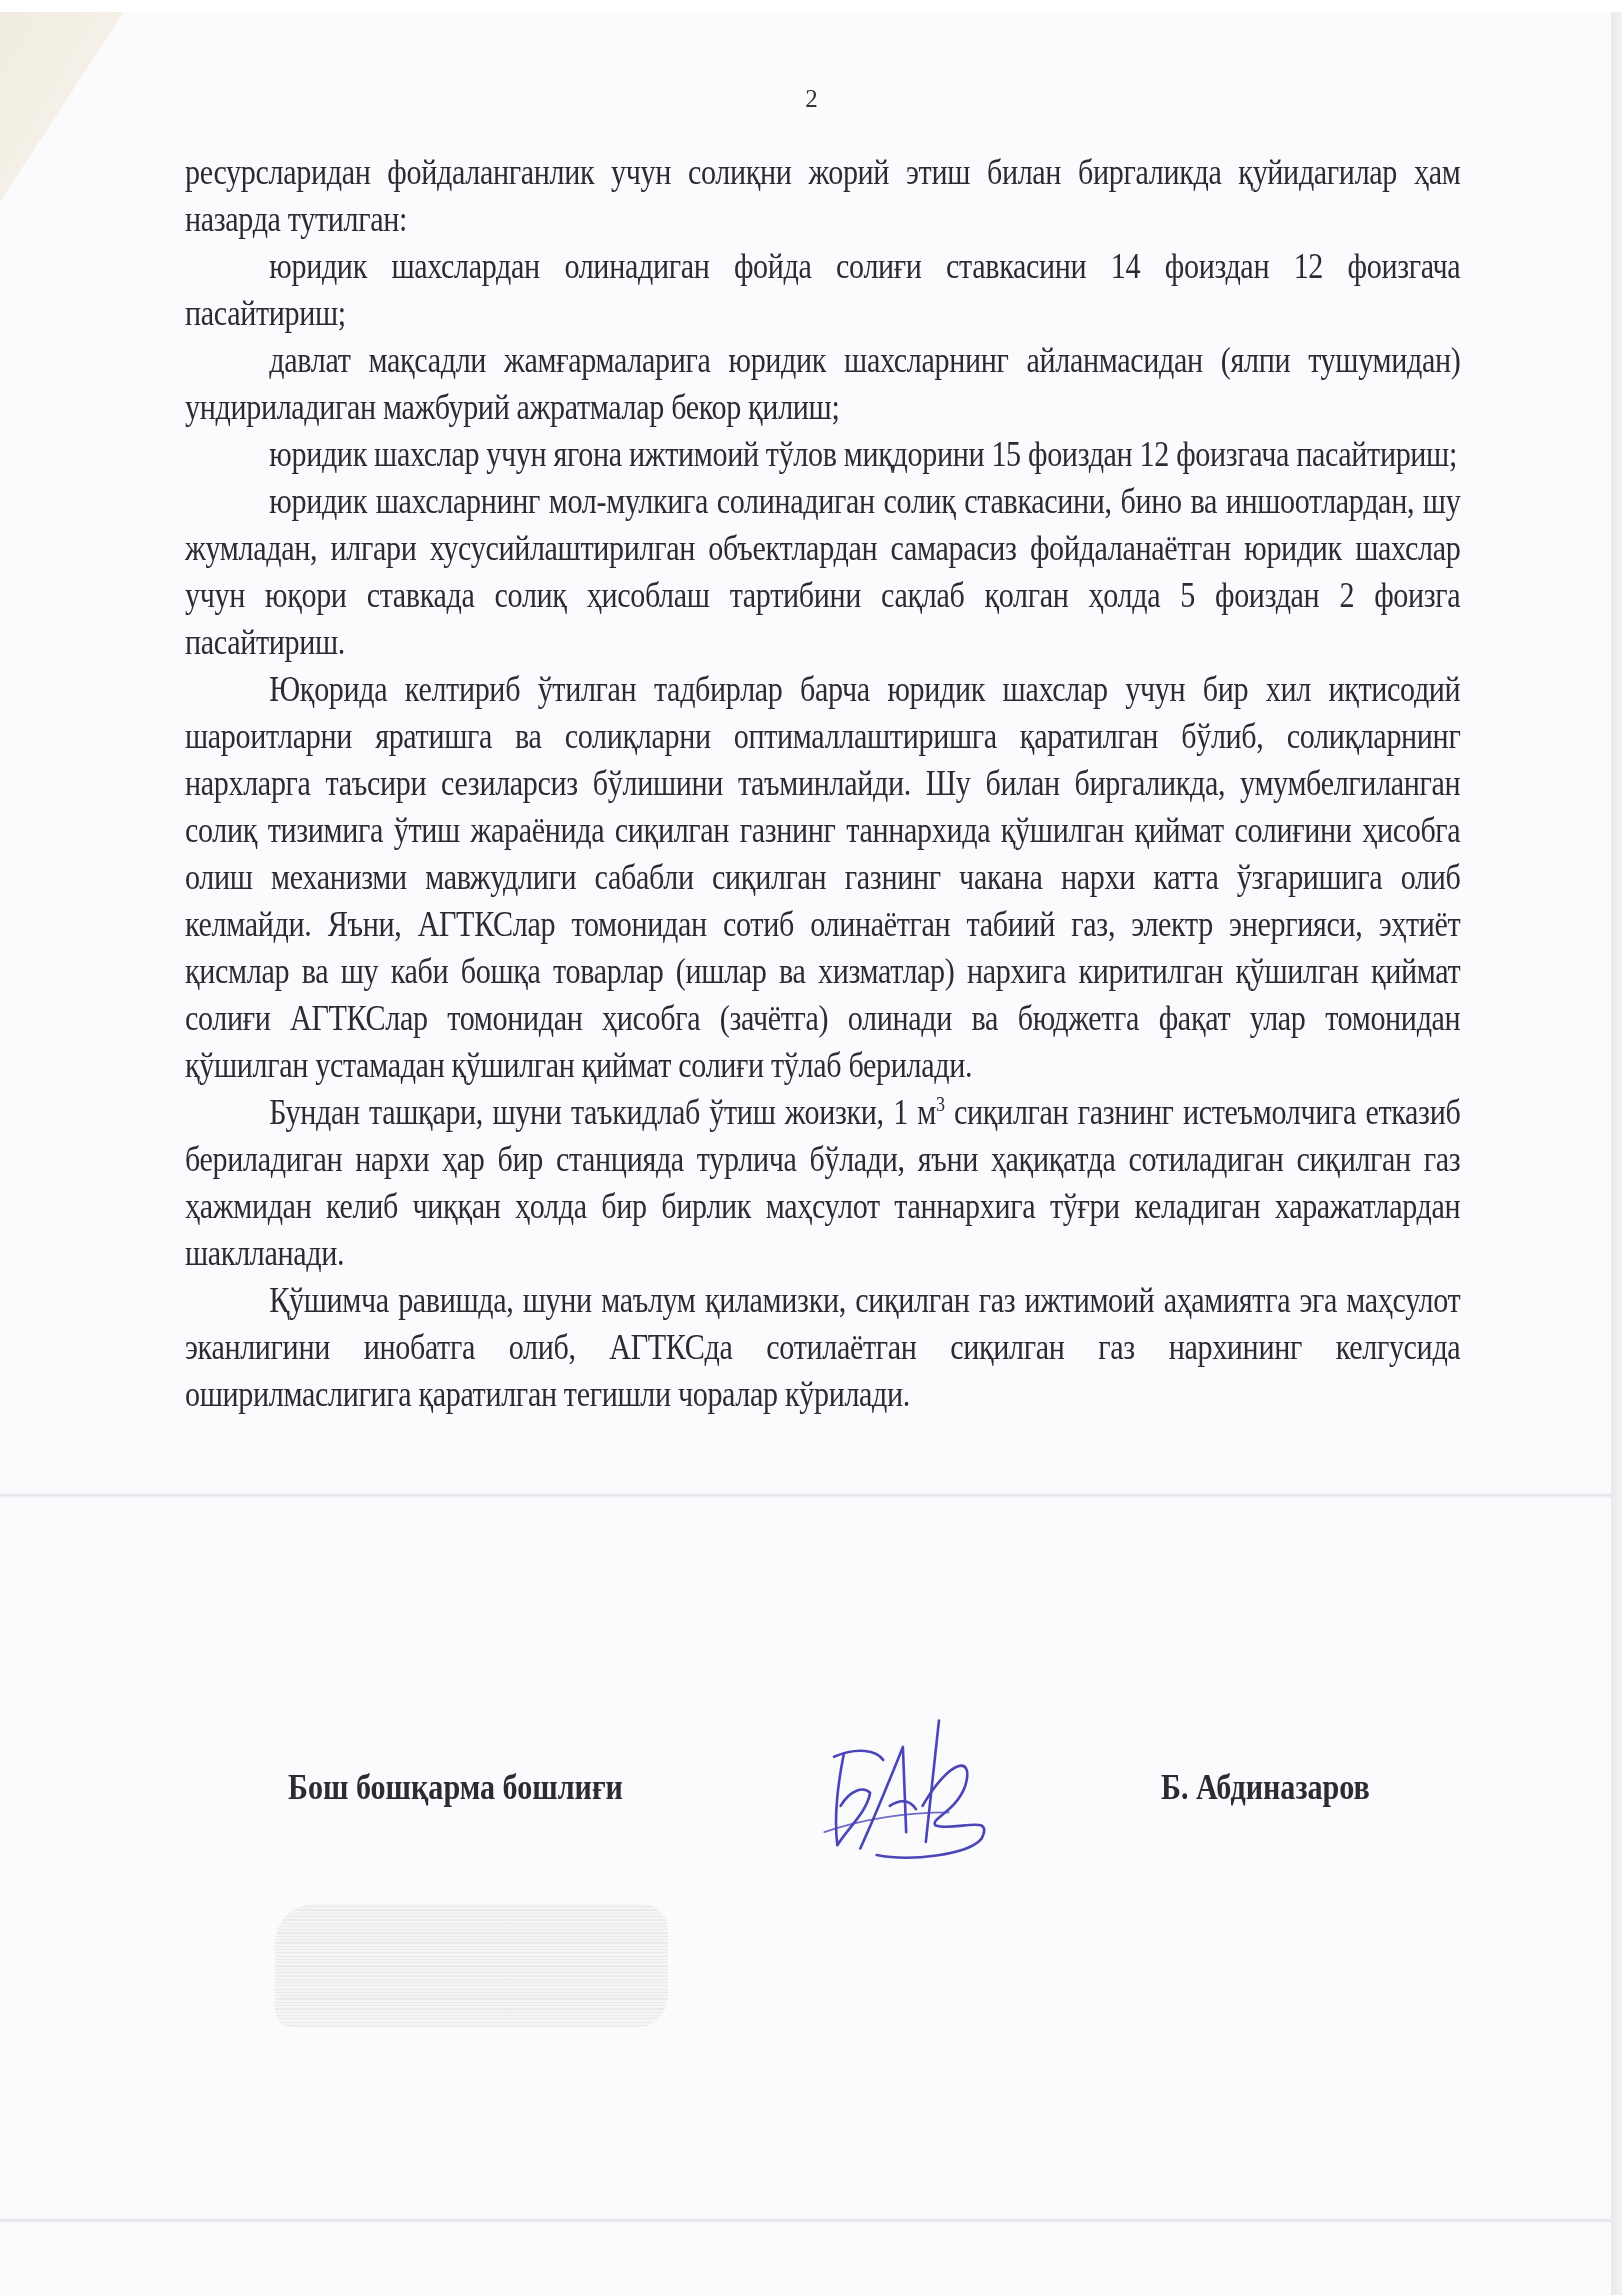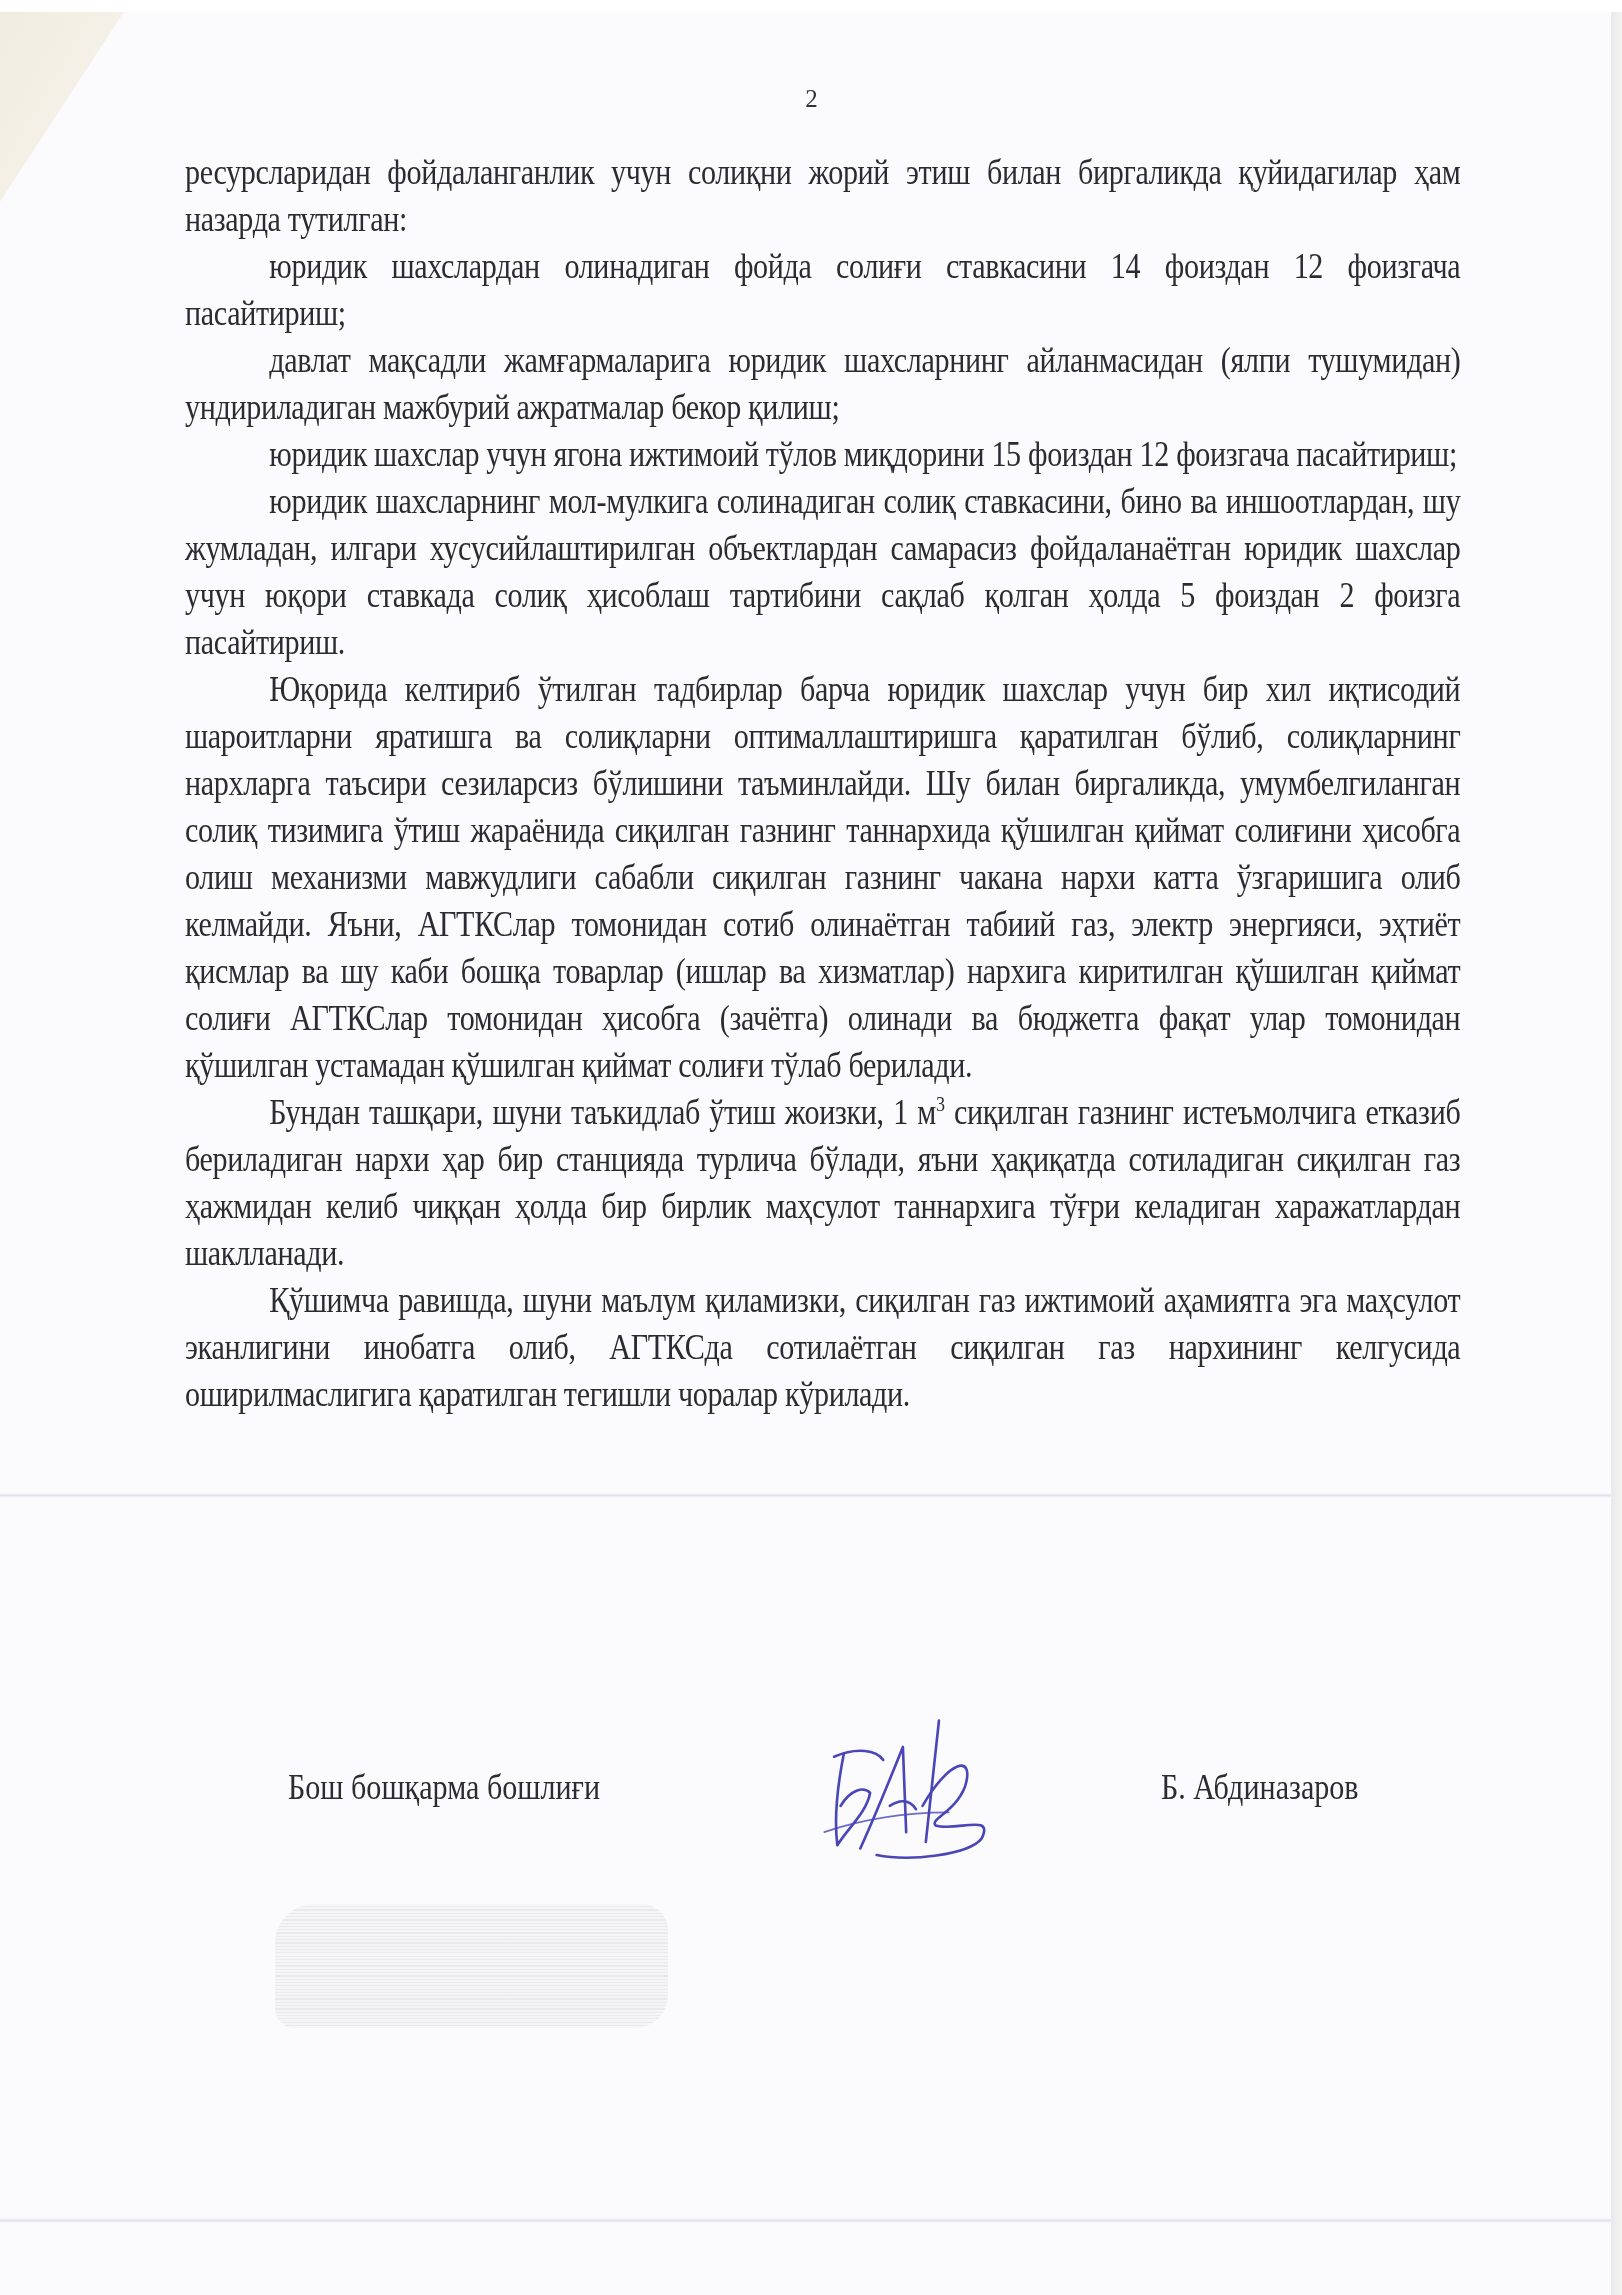--- a/index.html
+++ b/index.html
@@ -66,21 +66,21 @@
     }
     .para.indent {
       text-indent: 98px;
     }
     .para + .para { margin-top: 0; }
     sup { font-size: 21px; line-height: 0; vertical-align: super; }
 
     .sig-row {
       position: absolute;
       top: 1701px;
-      left: 0; width: 1297px; height: 157px;
+      left: 0; width: 1297px; height: 157px; font-weight: bold;
     }
     .sig-title {
       position: absolute;
       left: 288px; top: 67px;
       font-size: 35px;
       transform: scaleX(0.86);
       transform-origin: left top;
       white-space: nowrap;
     }
     .sig-name {

